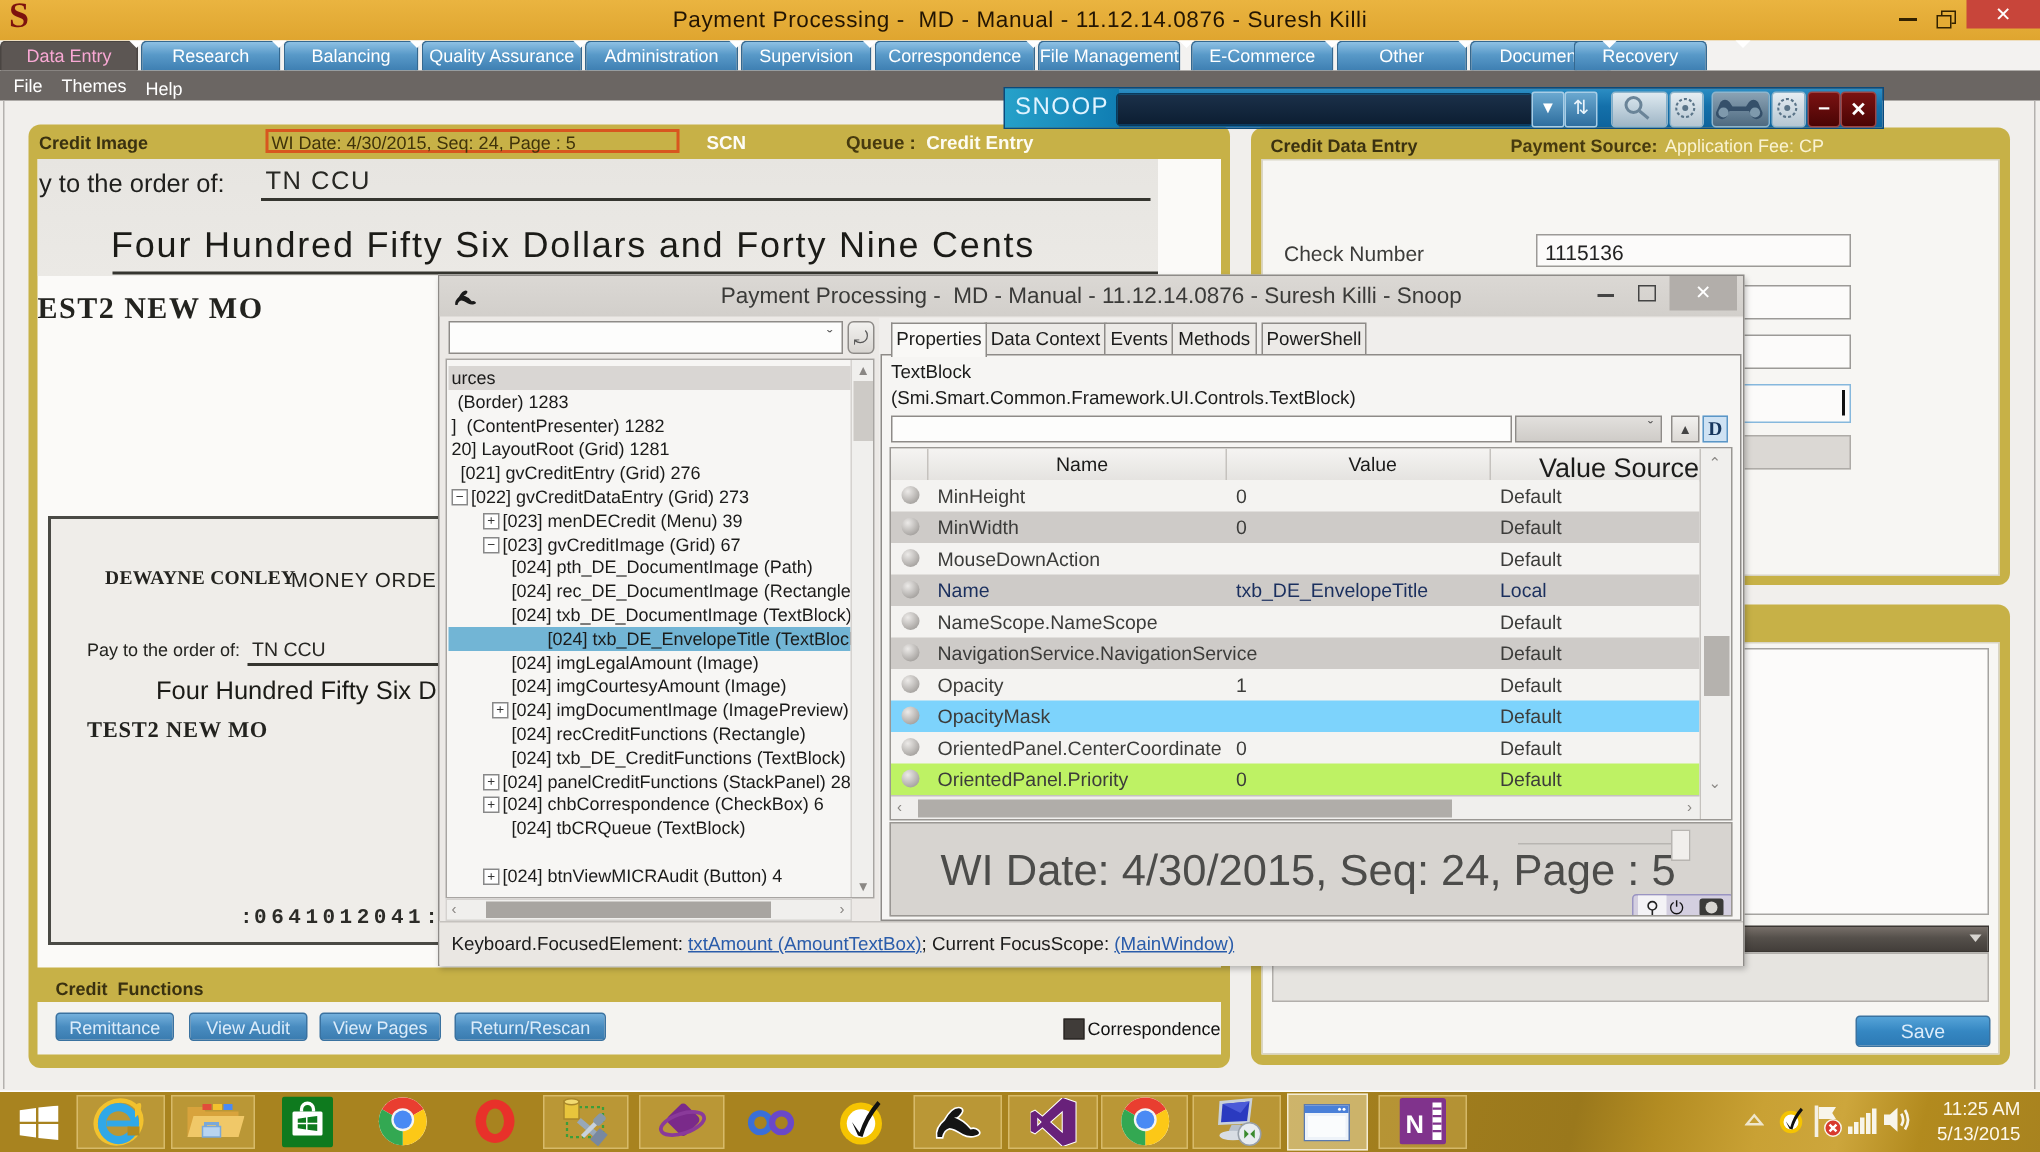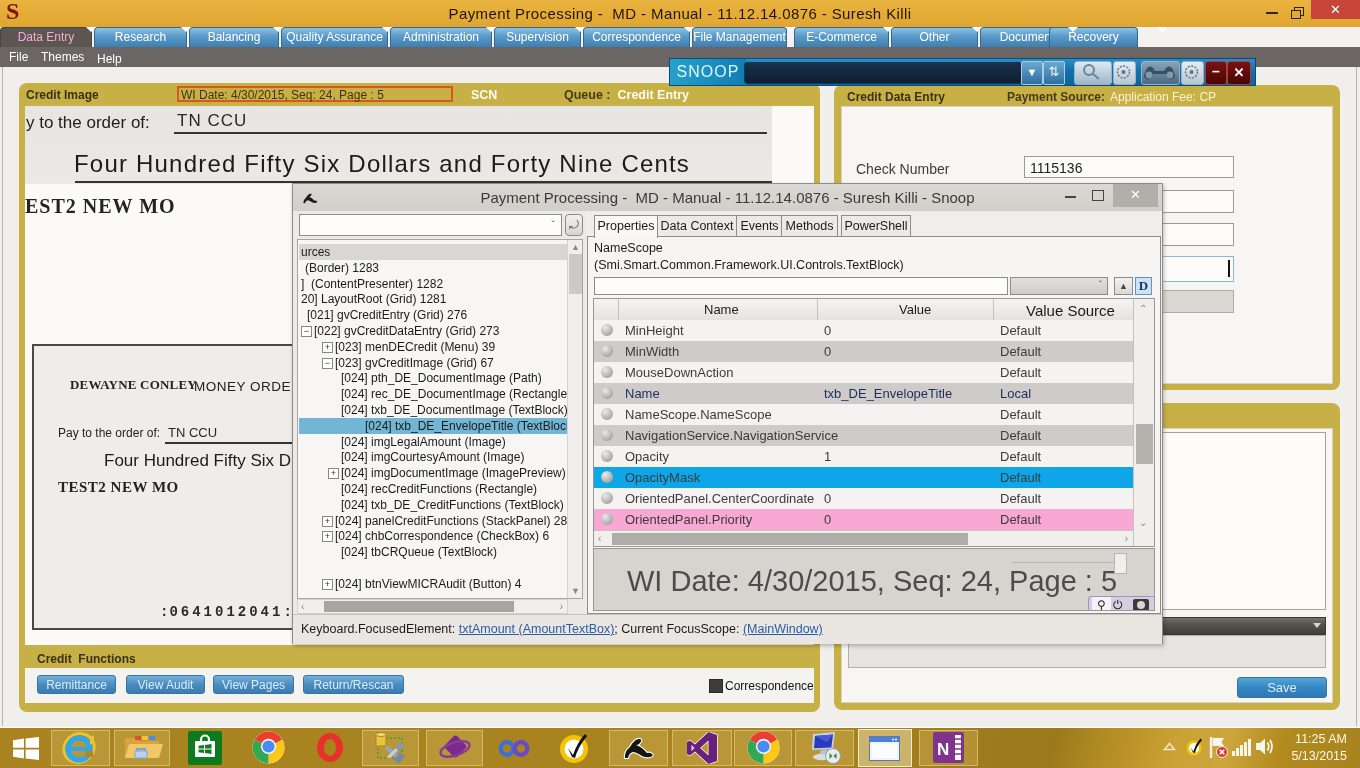--- a/index.html
+++ b/index.html
@@ -257,34 +257,34 @@
     <div style="position:absolute;right:4px;top:1px;color:#8a8784;font-size:10px;">›</div>
   </div>
 
   <div class="ab" style="left:293px;top:28px;width:576px;height:402px;background:#f0eeec;"></div>
   <div class="ab" style="left:301px;top:31px;width:62px;height:22px;background:#f9f8f6;border:1px solid #8e8b88;border-bottom:none;font-size:12.5px;text-align:center;line-height:21px;color:#1b1b1a;z-index:2;">Properties</div>
   <div class="ab" style="left:363px;top:31px;width:80px;height:21px;background:#eceae7;border:1px solid #8e8b88;font-size:12.5px;text-align:center;line-height:20px;color:#1b1b1a;">Data Context</div>
   <div class="ab" style="left:443px;top:31px;width:45px;height:21px;background:#eceae7;border:1px solid #8e8b88;font-size:12.5px;text-align:center;line-height:20px;color:#1b1b1a;">Events</div>
   <div class="ab" style="left:488px;top:31px;width:55px;height:21px;background:#eceae7;border:1px solid #8e8b88;font-size:12.5px;text-align:center;line-height:20px;color:#1b1b1a;">Methods</div>
   <div class="ab" style="left:548px;top:31px;width:68px;height:21px;background:#eceae7;border:1px solid #8e8b88;font-size:12.5px;text-align:center;line-height:20px;color:#1b1b1a;">PowerShell</div>
   <div class="ab" style="left:294px;top:52px;width:574px;height:378px;background:#f6f5f3;border:1px solid #8e8b88;box-sizing:border-box;"></div>
-  <div class="ab" style="left:301px;top:57px;font-size:12.5px;color:#1b1b1a;">NameScope</div>
+  <div class="ab" style="left:301px;top:57px;font-size:12.5px;color:#1b1b1a;">TextBlock</div>
   <div class="ab" style="left:301px;top:74px;font-size:12.5px;color:#1b1b1a;">(Smi.Smart.Common.Framework.UI.Controls.TextBlock)</div>
   <div class="ab" style="left:301px;top:93px;width:414px;height:18px;background:#fdfdfc;border:1px solid #8e8b88;box-sizing:border-box;"></div>
   <div class="ab" style="left:717px;top:93px;width:98px;height:18px;background:linear-gradient(#e2e0dd,#cfccc8);border:1px solid #8e8b88;box-sizing:border-box;">
       <span style="position:absolute;right:5px;top:2px;font-size:10px;color:#555;">ˇ</span>
     </div>
   <div class="ab" style="left:821px;top:93px;width:19px;height:18px;background:linear-gradient(#f2f1ef,#dcd9d5);border:1px solid #8e8b88;box-sizing:border-box;color:#444;font-size:9px;text-align:center;line-height:17px;">▲</div>
   <div class="ab" style="left:842px;top:93px;width:17px;height:18px;background:#cfe2f3;border:1px solid #5b96c6;box-sizing:border-box;color:#17365d;font-size:13px;font-weight:bold;text-align:center;line-height:16px;font-family:'Liberation Serif',serif;">D</div>
 
   <div class="ab" style="left:300px;top:114px;width:562px;height:249px;background:#f4f3f1;border:1px solid #9a9793;box-sizing:border-box;overflow:hidden;">
     <div class="ab" style="left:0;top:0;width:560px;height:21px;background:linear-gradient(#f5f4f2,#e5e3e0);border-bottom:1px solid #b5b2ae;">
       <span style="position:absolute;left:110px;top:3px;font-size:13px;color:#1b1b1a;">Name</span>
       <span style="position:absolute;left:305px;top:3px;font-size:13px;color:#1b1b1a;">Value</span>
-      <span style="position:absolute;left:432px;top:3px;font-size:15px;color:#1b1b1a;">Value Source</span>
+      <span style="position:absolute;left:432px;top:3px;font-size:18px;color:#1b1b1a;">Value Source</span>
       <span style="position:absolute;left:24px;top:0;width:1px;height:21px;background:#c5c2be;"></span>
       <span style="position:absolute;left:223px;top:0;width:1px;height:21px;background:#c5c2be;"></span>
       <span style="position:absolute;left:399px;top:0;width:1px;height:21px;background:#c5c2be;"></span>
     </div>
     <div class="prow" style="top:21px;background:#f4f3f1;color:#3c3c3a;">
         <span class="sph"></span>
         <span class="c1">MinHeight</span>
         <span class="c2">0</span>
         <span class="c3">Default</span>
       </div>
@@ -317,33 +317,33 @@
         <span class="c1">NavigationService.NavigationServicе</span>
         <span class="c2"></span>
         <span class="c3">Default</span>
       </div>
     <div class="prow" style="top:147px;background:#f4f3f1;color:#3c3c3a;">
         <span class="sph"></span>
         <span class="c1">Opacity</span>
         <span class="c2">1</span>
         <span class="c3">Default</span>
       </div>
-    <div class="prow" style="top:168px;background:#0ea5e9;color:#3c3c3a;">
+    <div class="prow" style="top:168px;background:#7dd3fc;color:#3c3c3a;">
         <span class="sph"></span>
         <span class="c1">OpacityMask</span>
         <span class="c2"></span>
         <span class="c3">Default</span>
       </div>
     <div class="prow" style="top:189px;background:#f4f3f1;color:#3c3c3a;">
         <span class="sph"></span>
         <span class="c1">OrientedPanel.CenterCoordinate</span>
         <span class="c2">0</span>
         <span class="c3">Default</span>
       </div>
-    <div class="prow" style="top:210px;background:#f9a8d4;color:#3c3c3a;">
+    <div class="prow" style="top:210px;background:#bef264;color:#3c3c3a;">
         <span class="sph"></span>
         <span class="c1">OrientedPanel.Priority</span>
         <span class="c2">0</span>
         <span class="c3">Default</span>
       </div>
 
     <div class="ab" style="left:539px;top:0;width:21px;height:247px;background:#f0efed;border-left:1px solid #c5c2be;">
       <div style="position:absolute;top:4px;left:5px;color:#8a8784;font-size:10px;">⌃</div>
       <div style="position:absolute;top:125px;left:2px;width:17px;height:40px;background:#b5b2ae;"></div>
       <div style="position:absolute;bottom:18px;left:5px;color:#8a8784;font-size:10px;">⌄</div>

